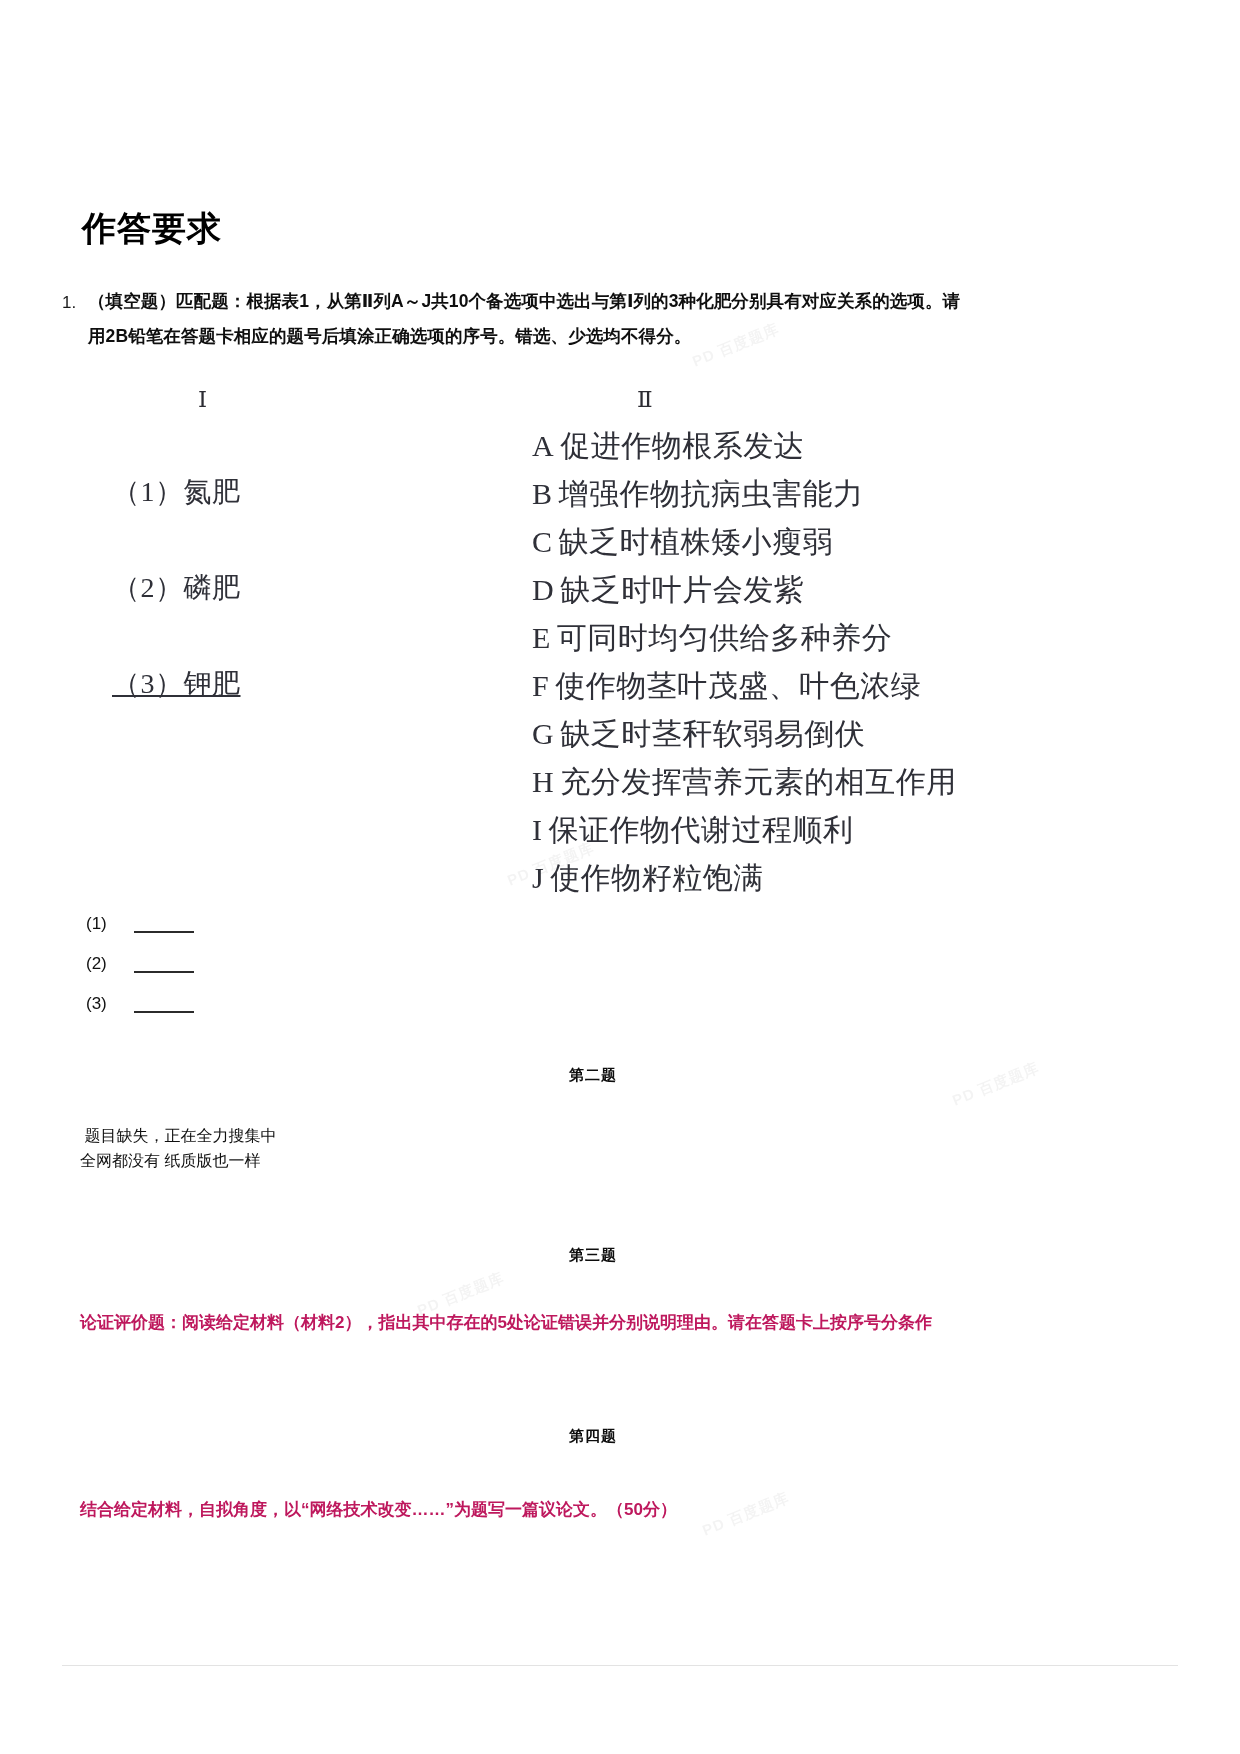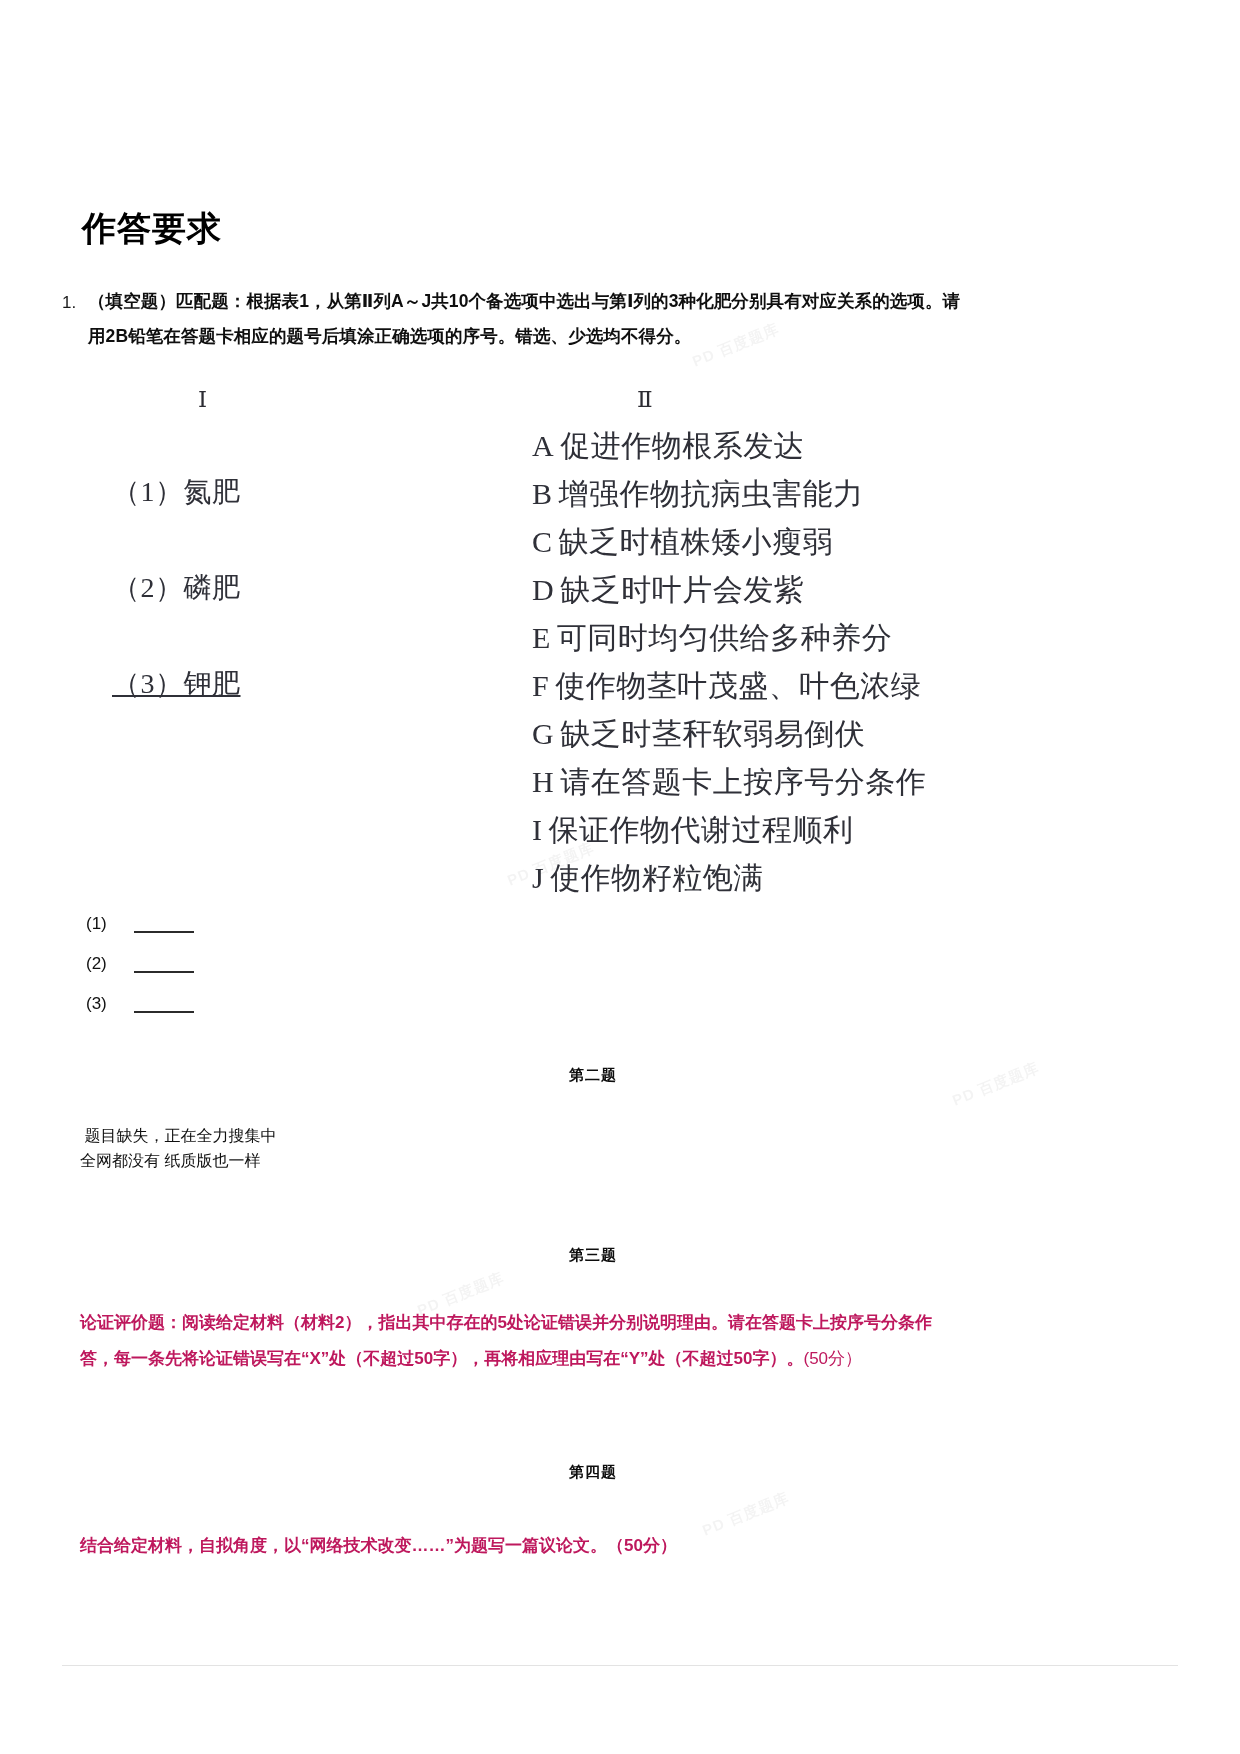--- a/index.html
+++ b/index.html
@@ -232,21 +232,21 @@
       <div class="col-ii-item" style="top:242px;text-align:center;">
         <span class="optlabel">E</span><span>可同时均匀供给多种养分</span>
       </div>
       <div class="col-ii-item" style="top:290px;">
         <span class="optlabel">F</span><span>使作物茎叶茂盛、叶色浓绿</span>
       </div>
       <div class="col-ii-item" style="top:338px;">
         <span class="optlabel">G</span><span>缺乏时茎秆软弱易倒伏</span>
       </div>
       <div class="col-ii-item" style="top:386px;">
-        <span class="optlabel">H</span><span>请在答题卡上按序号分条作</span>
+        <span class="optlabel">H</span><span>充分发挥营养元素的相互作用</span>
       </div>
       <div class="col-ii-item" style="top:434px;">
         <span class="optlabel">I</span><span>保证作物代谢过程顺利</span>
       </div>
       <div class="col-ii-item" style="top:482px;">
         <span class="optlabel">J</span><span>使作物籽粒饱满</span>
       </div>
     </div>
 
     <div class="answers">
@@ -266,21 +266,20 @@
 
     <div class="sec-head s2">第二题</div>
     <div class="note-block">
       <div class="note-line"> 题目缺失，正在全力搜集中</div>
       <div class="note-line">全网都没有 纸质版也一样</div>
     </div>
 
     <div class="sec-head s3">第三题</div>
     <div class="sec-body">
       <div>论证评价题：阅读给定材料（材料2），指出其中存在的5处论证错误并分别说明理由。请在答题卡上按序号分条作</div>
-      <div><span>答，每一条先将论证错误写在“X”处（不超过50字），再将相应理由写在“Y”处（不超过50字）。</span><span class="normal">(50分）</span></div>
     </div>
 
     <div class="sec-head s4">第四题</div>
     <div class="sec-body s4-body">结合给定材料，自拟角度，以“网络技术改变……”为题写一篇议论文。（50分）</div>
 
   </div>
 
   <div class="page-bottom-rule"></div>
 </div>
 

